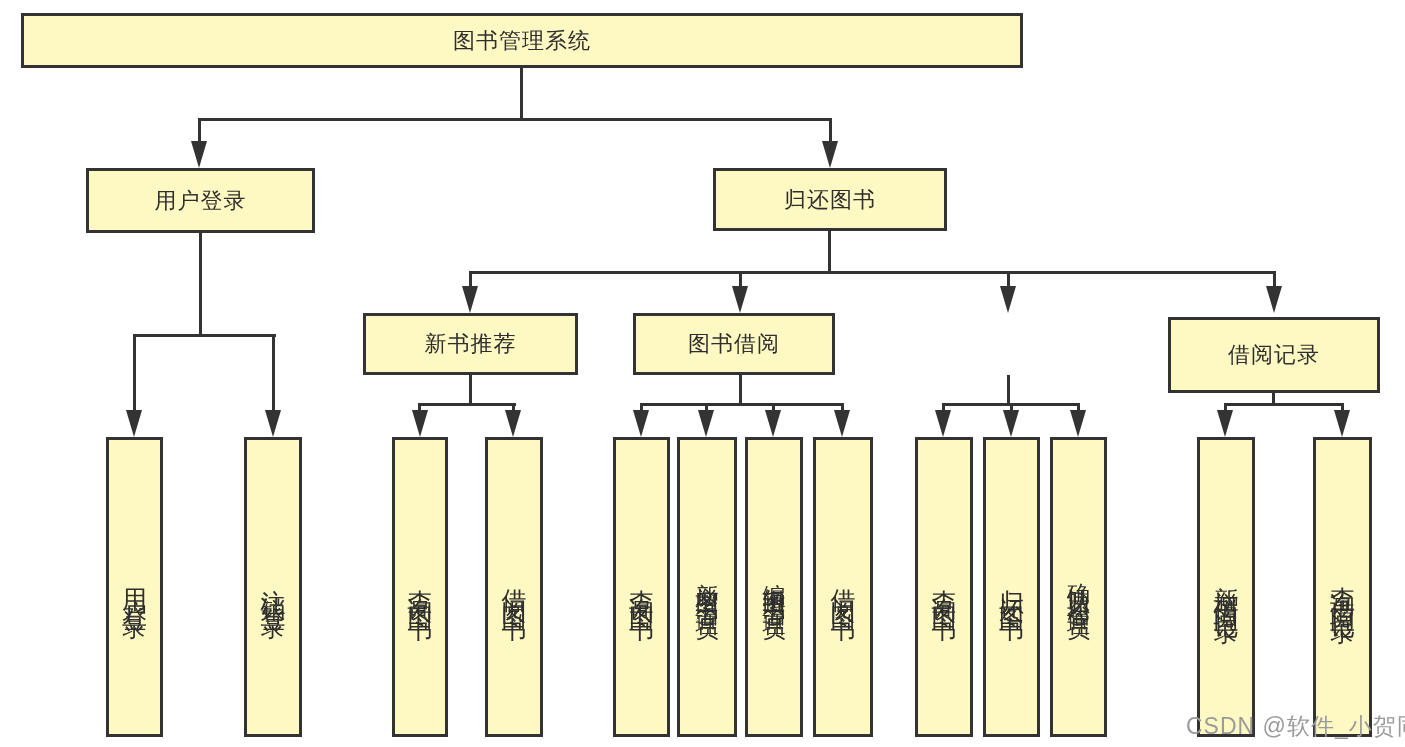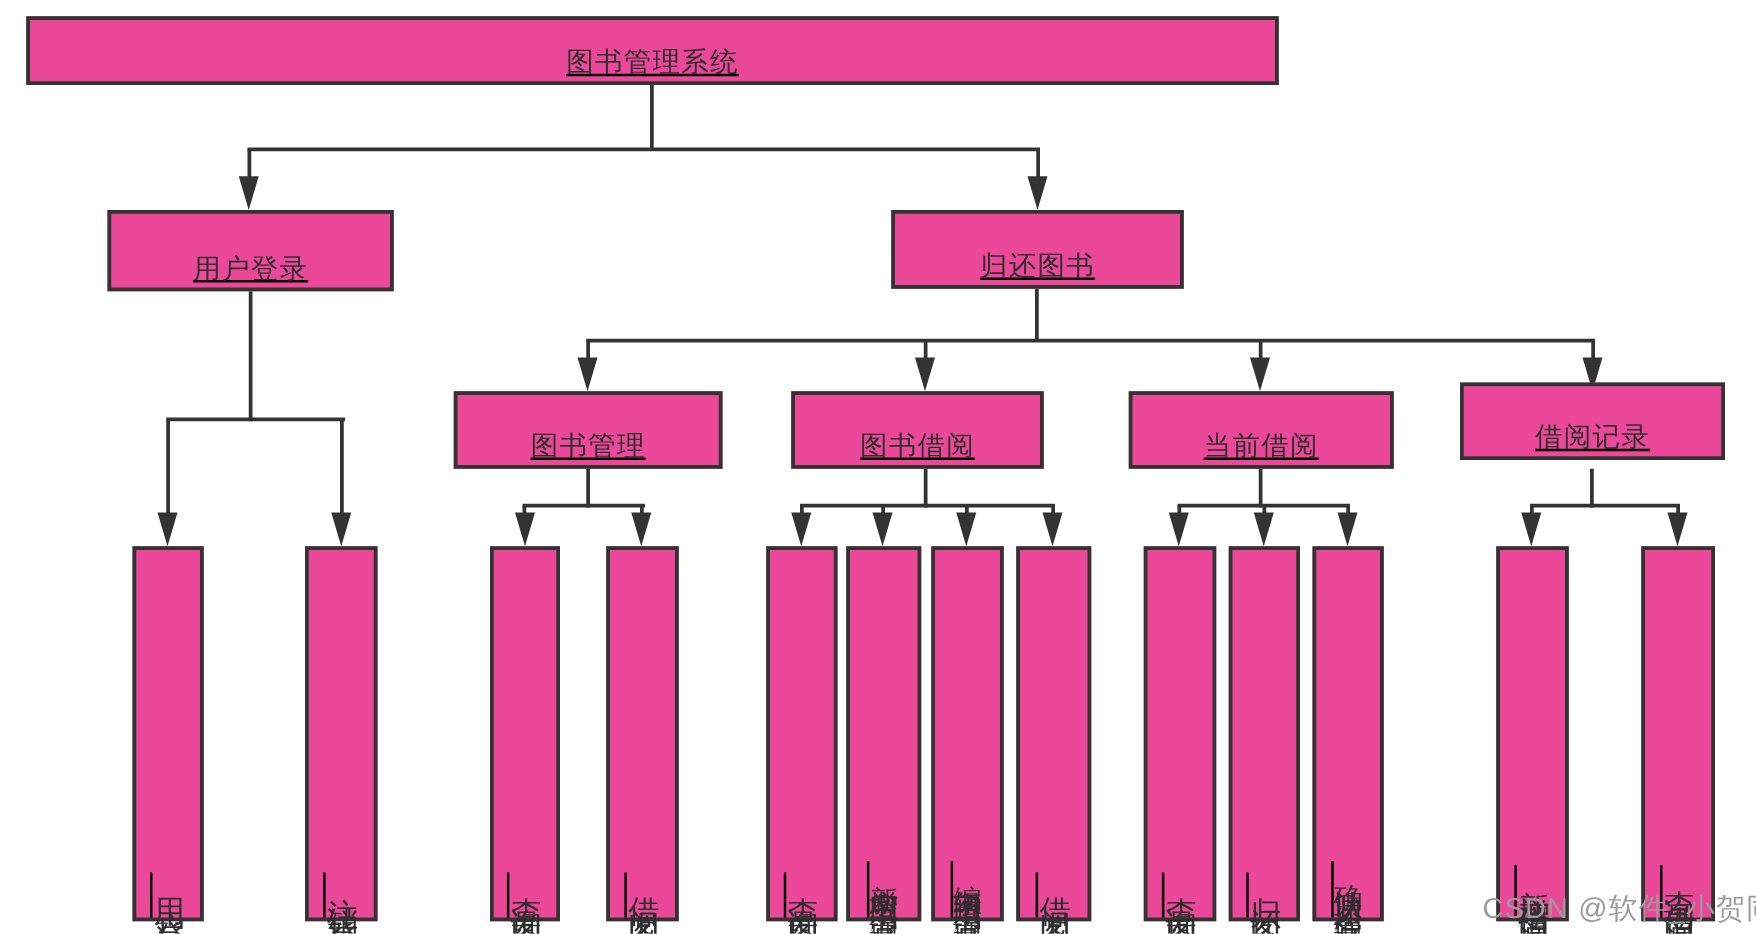--- a/index.html
+++ b/index.html
@@ -11,22 +11,22 @@
     position:relative;width:1405px;height:747px;background:#ffffff;overflow:hidden;
     font-family:"Liberation Sans","DejaVu Sans",sans-serif;
   }
   .ln{position:absolute;background:var(--line);}
   .arw{
     position:absolute;width:0;height:0;
     border-left:8px solid transparent;border-right:8px solid transparent;
     border-top:27px solid var(--line);
   }
   .box{
-    position:absolute;background:#ec4899;border:3px solid var(--line);box-sizing:border-box;
-    display:flex;align-items:flex-end;justify-content:center;text-decoration:underline;
+    position:absolute;background:#fef9c3;border:3px solid var(--line);box-sizing:border-box;
+    display:flex;align-items:center;justify-content:center;
   }
   .leafbox{top:437px;height:300px;}
   .hl{font-size:22px;color:var(--text);letter-spacing:1px;white-space:nowrap;}
   .vt{
     writing-mode:vertical-rl;text-orientation:mixed;
     color:var(--text);line-height:1;white-space:nowrap;
   }
   .len4{font-size:25px;letter-spacing:9px;}
   .len6{font-size:25px;letter-spacing:7px;}
   .long{font-size:23px;letter-spacing:5px;}
@@ -104,29 +104,26 @@
   </div>
 
   <div class="box" style="left:86px;top:168px;width:229px;height:65px">
     <span class="hl">用户登录</span>
   </div>
   <div class="box" style="left:713px;top:168px;width:234px;height:63px">
     <span class="hl">归还图书</span>
   </div>
 
   <div class="box" style="left:363px;top:313px;width:215px;height:62px">
-    <span class="hl">图书管理</span>
+    <span class="hl">新书推荐</span>
   </div>
   <div class="box" style="left:633px;top:313px;width:202px;height:62px">
     <span class="hl">图书借阅</span>
   </div>
-  <div class="box" style="left:903px;top:313px;width:212px;height:62px">
-    <span class="hl">当前借阅</span>
-  </div>
-  <div class="box" style="left:1168px;top:306px;width:212px;height:62px">
+  <div class="box" style="left:1168px;top:317px;width:212px;height:76px">
     <span class="hl">借阅记录</span>
   </div>
 
   <div class="box leafbox" style="left:106px;width:57px">
     <span class="vt len4">用户登录</span>
   </div>
   <div class="box leafbox" style="left:244px;width:58px">
     <span class="vt len4">注销登录</span>
   </div>
 

